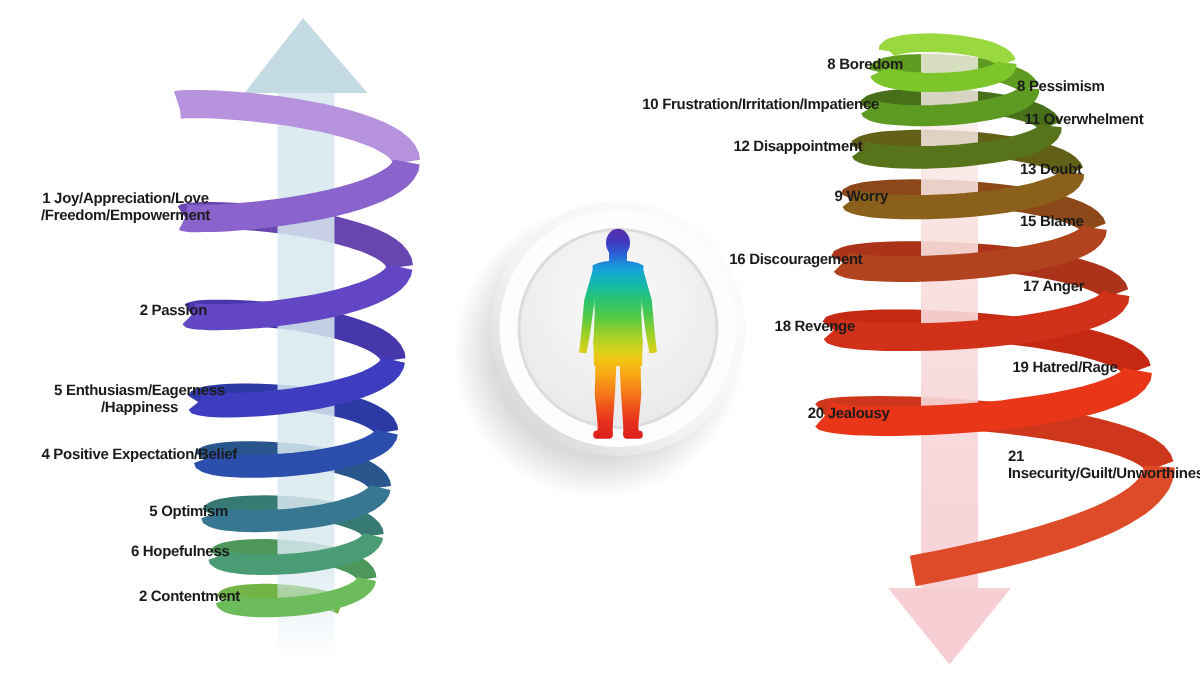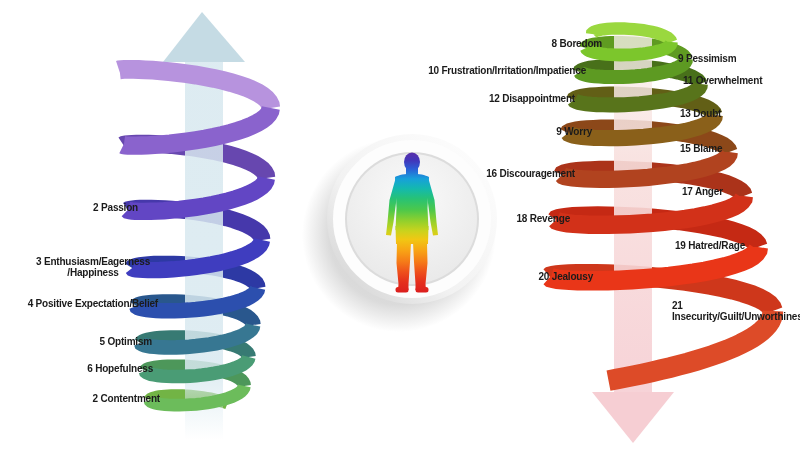--- a/index.html
+++ b/index.html
@@ -128,29 +128,31 @@
         <path d="M428,177 L434.5,200 L436.5,222 L438,235 L433,235.5 L430.5,222 L428,203 Z"></path>
         <path d="M395.5,226 L428.5,226 L428,244 L396,244 Z"></path>
         <path d="M397,242 L396.5,263 L398.5,284 L398,290 L408.5,290 L408.5,284 L410,262 L411,242 Z"></path>
         <path d="M427,242 L427.5,263 L425.5,284 L426,290 L415.5,290 L415.5,284 L414,262 L413,242 Z"></path>
         <rect x="395.5" y="287" width="13" height="5.5" rx="2.5"></rect>
         <rect x="415.5" y="287" width="13" height="5.5" rx="2.5"></rect>
       </g>
     </g>
   </svg>
 
+<div class="emo-label anchor-right ta-center" style="left: 140px; top: 139px;">1 Joy/Appreciation/Love
+/Freedom/Empowerment</div>
     <div class="emo-label anchor-right" style="left: 138px; top: 208px;">2 Passion</div>
-    <div class="emo-label anchor-right ta-center" style="left: 150px; top: 267px;">3 Enthusiasm/Eagerness
+    <div class="emo-label anchor-right ta-center" style="left: 150px; top: 267px;">5 Enthusiasm/Eagerness
 /Happiness</div>
     <div class="emo-label anchor-right" style="left: 158px; top: 304px;">4 Positive Expectation/Belief</div>
     <div class="emo-label anchor-right" style="left: 152px; top: 342px;">5 Optimism</div>
     <div class="emo-label anchor-right" style="left: 153px; top: 369px;">6 Hopefulness</div>
     <div class="emo-label anchor-right" style="left: 160px; top: 399px;">2 Contentment</div>
     <div class="emo-label anchor-right" style="left: 602px; top: 44px;">8 Boredom</div>
-    <div class="emo-label" style="left: 678px; top: 59px;">9 Pessimism</div>
+    <div class="emo-label" style="left: 678px; top: 59px;">8 Pessimism</div>
     <div class="emo-label anchor-right" style="left: 586px; top: 71px;">10 Frustration/Irritation/Impatience</div>
     <div class="emo-label" style="left: 683px; top: 81px;">11 Overwhelment</div>
     <div class="emo-label anchor-right" style="left: 575px; top: 99px;">12 Disappointment</div>
     <div class="emo-label" style="left: 680px; top: 114px; text-align: right;">13 Doubt</div>
     <div class="emo-label anchor-right" style="left: 592px; top: 132px;">9 Worry</div>
     <div class="emo-label" style="left: 680px; top: 149px;">15 Blame</div>
     <div class="emo-label anchor-right" style="left: 575px; top: 174px;">16 Discouragement</div>
     <div class="emo-label" style="left: 682px; top: 192px;">17 Anger</div>
     <div class="emo-label anchor-right" style="left: 570px; top: 219px;">18 Revenge</div>
     <div class="emo-label" style="left: 675px; top: 246px;">19 Hatred/Rage</div>

